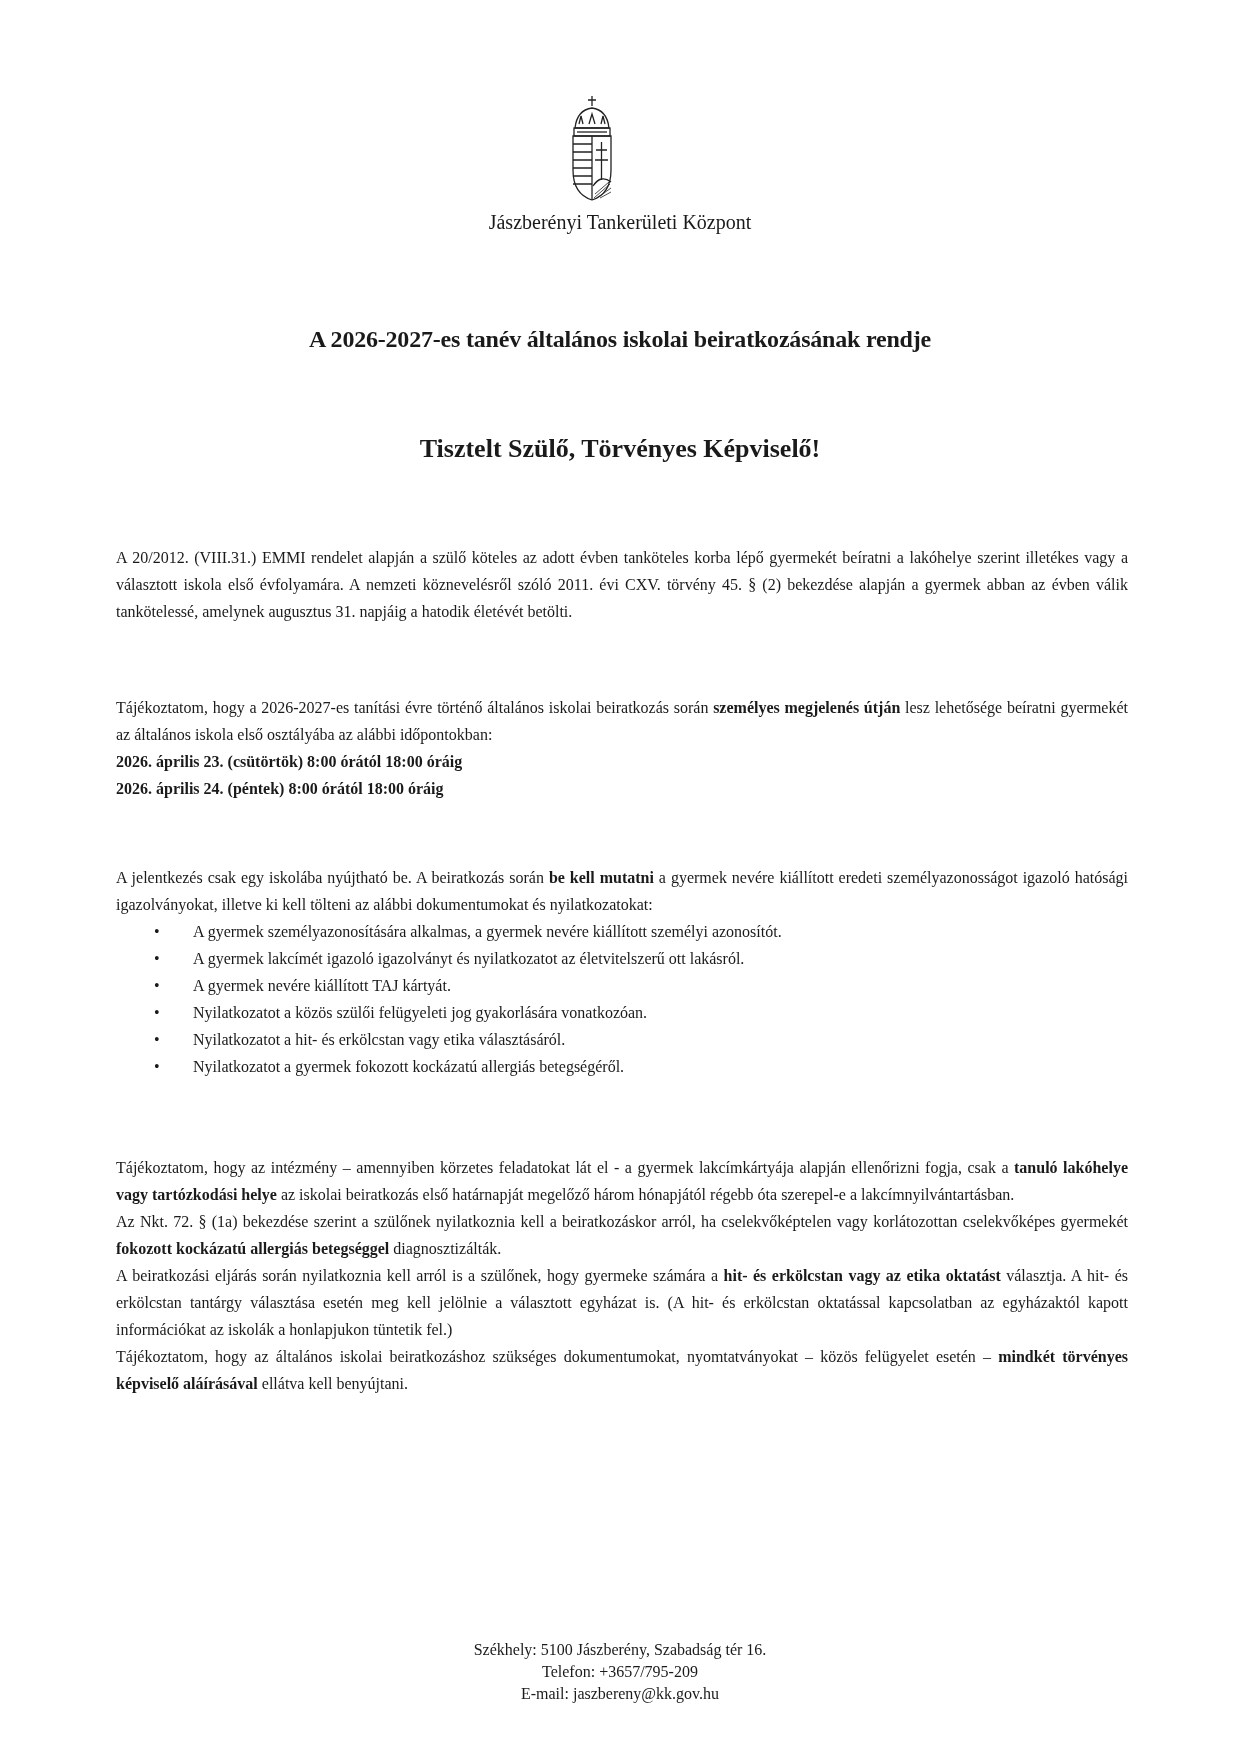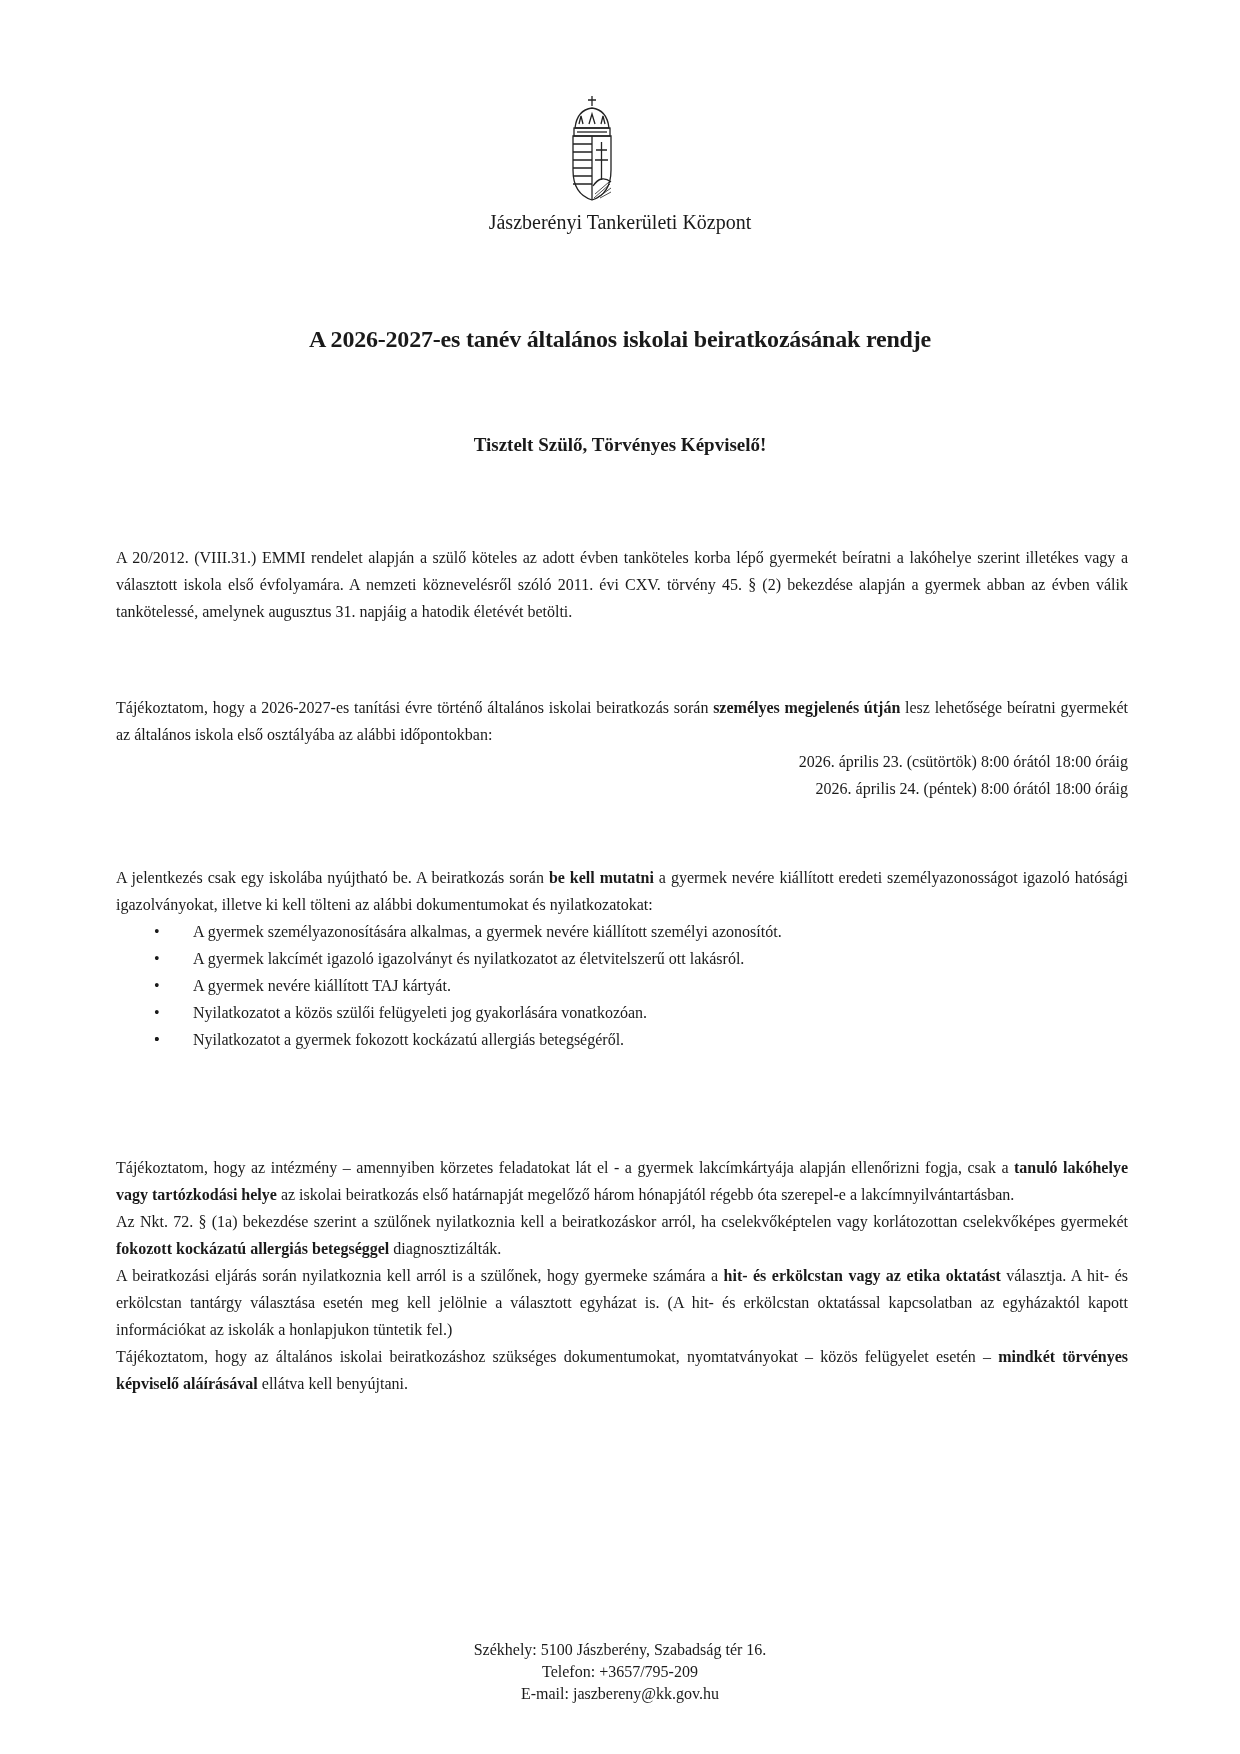--- a/index.html
+++ b/index.html
@@ -4,26 +4,26 @@
 <style>
   html, body { margin: 0; padding: 0; background: #ffffff; }
   body { width: 1240px; height: 1754px; position: relative; overflow: hidden;
          font-family: "Liberation Serif", "DejaVu Serif", serif; color: #1a1a1a; }
   .page { position: absolute; left: 0; top: 0; width: 1240px; height: 1754px; margin-top: 48px; }
   .crest { position: absolute; left: 565px; top: 46px; width: 54px; height: 108px; }
   .org { position: absolute; left: 0; width: 1240px; top: 163px; text-align: center; font-size: 20px; }
   .title { position: absolute; left: 0; width: 1240px; top: 278px; text-align: center;
            font-size: 24px; font-weight: bold; letter-spacing: -0.2px; }
   .salut { position: absolute; left: 0; width: 1240px; top: 386px; text-align: center;
-           font-size: 19px; font-weight: bold; }
+           font-size: 26px; font-weight: bold; }
   .body-text { position: absolute; left: 116px; width: 1012px; font-size: 16px; line-height: 27px; }
   .para { margin: 0; text-align: justify; }
   .p1 { top: 496px; }
   .p2 { top: 646px; }
-  .dates { text-align: right; font-weight: normal; margin: 0; }
+  .dates { text-align: left; font-weight: bold; margin: 0; }
   .p3 { top: 816px; }
   ul.docs { list-style: none; margin: 0; padding: 0; }
   ul.docs li { position: relative; padding-left: 77px; margin: 0; }
   ul.docs li .bullet { position: absolute; left: 38px; top: 0; }
   .p4 { top: 1106px; }
   b { font-weight: bold; }
   .footer { position: absolute; left: 0; width: 1240px; top: 1591px; text-align: center;
             font-size: 16px; line-height: 22px; }
 </style>
 </head>
@@ -71,21 +71,21 @@
     <p class="dates">2026. április 24. (péntek) 8:00 órától 18:00 óráig</p>
   </div>
 
   <div class="body-text p3">
     <p class="para"><span>A jelentkezés csak egy iskolába nyújtható be. A beiratkozás során </span><b>be kell mutatni</b><span> a gyermek nevére kiállított eredeti személyazonosságot igazoló hatósági igazolványokat, illetve ki kell tölteni az alábbi dokumentumokat és nyilatkozatokat:</span></p>
     <ul class="docs">
       <li><span class="bullet">•</span><span>A gyermek személyazonosítására alkalmas, a gyermek nevére kiállított személyi azonosítót.</span></li>
       <li><span class="bullet">•</span><span>A gyermek lakcímét igazoló igazolványt és nyilatkozatot az életvitelszerű ott lakásról.</span></li>
       <li><span class="bullet">•</span><span>A gyermek nevére kiállított TAJ kártyát.</span></li>
       <li><span class="bullet">•</span><span>Nyilatkozatot a közös szülői felügyeleti jog gyakorlására vonatkozóan.</span></li>
-      <li><span class="bullet">•</span></li>
+      <li><span class="bullet">•</span><span>Nyilatkozatot a hit- és erkölcstan vagy etika választásáról.</span></li>
       <li><span class="bullet">•</span><span>Nyilatkozatot a gyermek fokozott kockázatú allergiás betegségéről.</span></li>
     </ul>
   </div>
 
   <div class="body-text p4">
     <p class="para"><span>Tájékoztatom, hogy az intézmény – amennyiben körzetes feladatokat lát el - a gyermek lakcímkártyája alapján ellenőrizni fogja, csak a </span><b>tanuló lakóhelye vagy tartózkodási helye</b><span> az iskolai beiratkozás első határnapját megelőző három hónapjától régebb óta szerepel-e a lakcímnyilvántartásban.</span></p>
     <p class="para"><span>Az Nkt. 72. § (1a) bekezdése szerint a szülőnek nyilatkoznia kell a beiratkozáskor arról, ha cselekvőképtelen vagy korlátozottan cselekvőképes gyermekét </span><b>fokozott kockázatú allergiás betegséggel</b><span> diagnosztizálták.</span></p>
     <p class="para"><span>A beiratkozási eljárás során nyilatkoznia kell arról is a szülőnek, hogy gyermeke számára a </span><b>hit- és erkölcstan vagy az etika oktatást</b><span> választja. A hit- és erkölcstan tantárgy választása esetén meg kell jelölnie a választott egyházat is. (A hit- és erkölcstan oktatással kapcsolatban az egyházaktól kapott információkat az iskolák a honlapjukon tüntetik fel.)</span></p>
     <p class="para"><span>Tájékoztatom, hogy az általános iskolai beiratkozáshoz szükséges dokumentumokat, nyomtatványokat – közös felügyelet esetén – </span><b>mindkét törvényes képviselő aláírásával</b><span> ellátva kell benyújtani.</span></p>
   </div>

